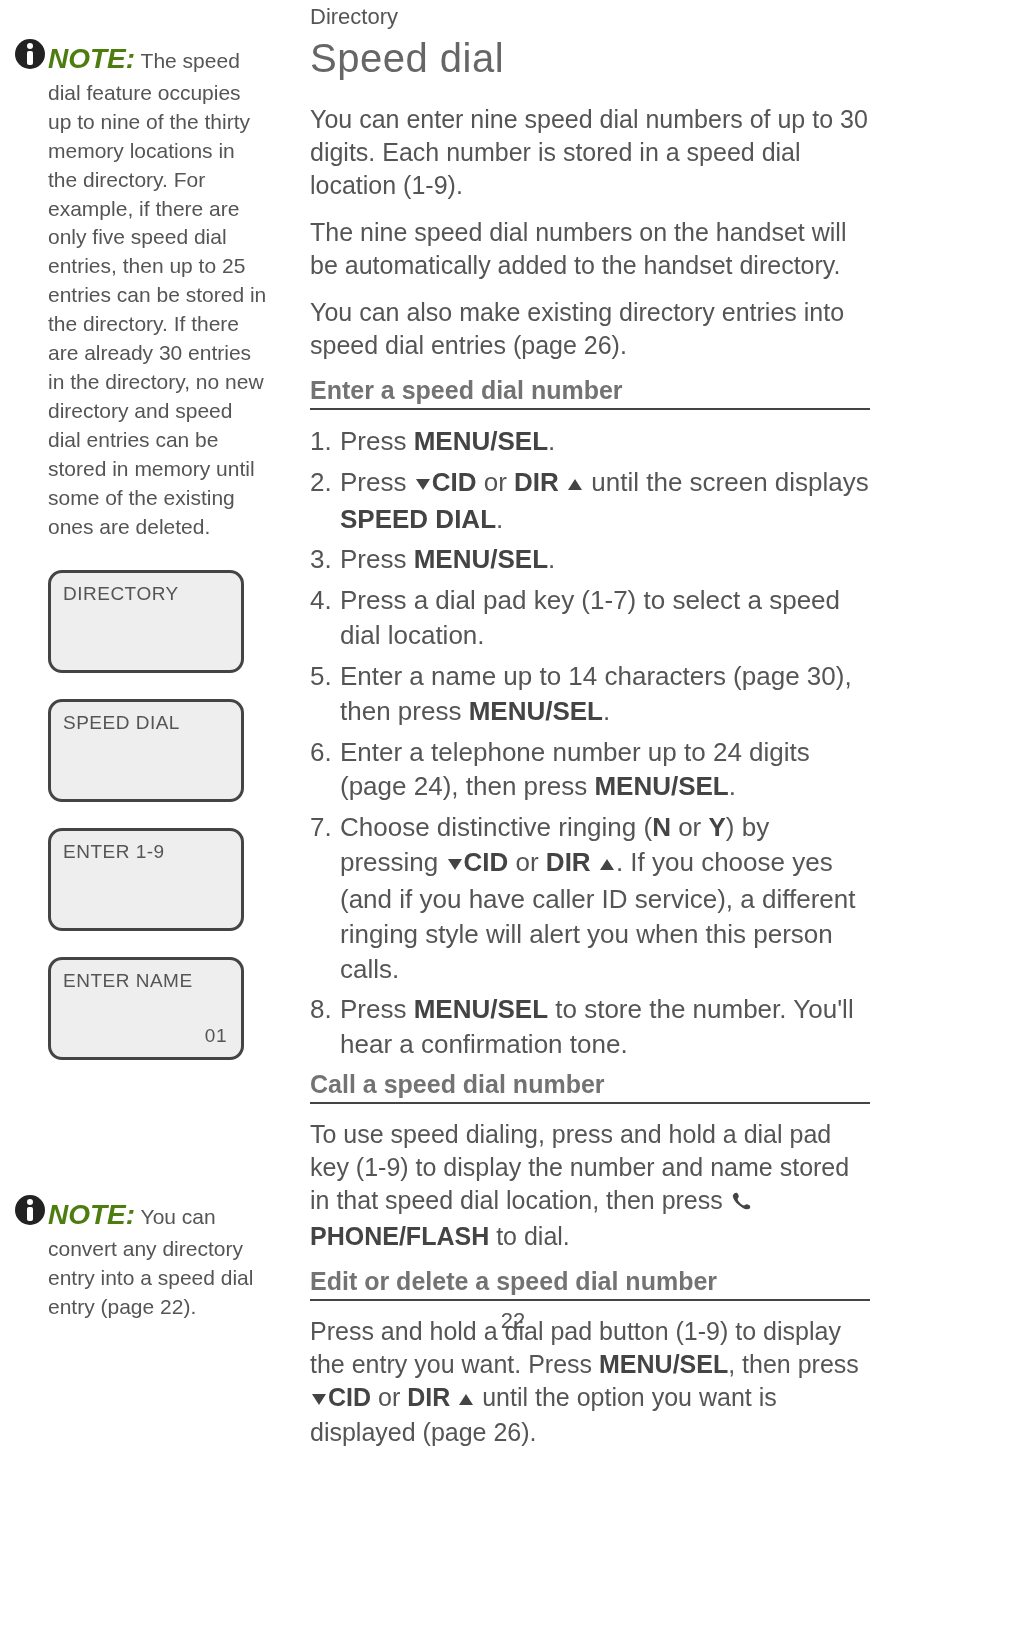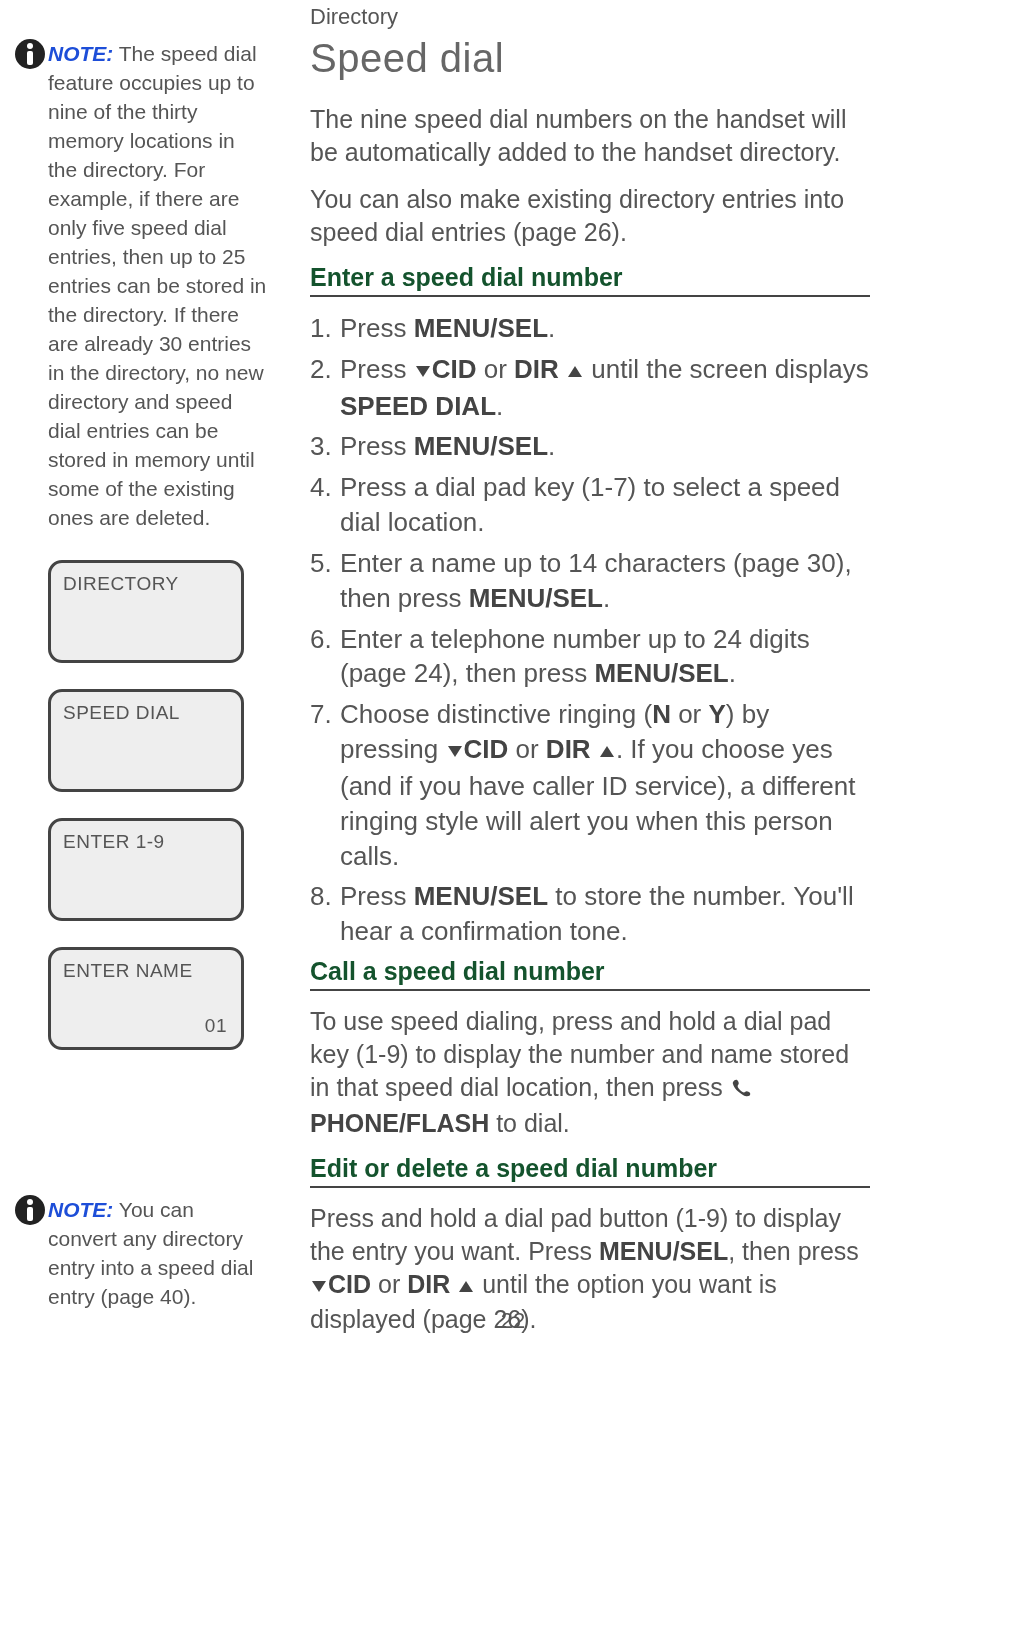--- a/index.html
+++ b/index.html
@@ -6,31 +6,31 @@
   html, body { width: 1014px; height: 1649px; background: #fff; font-family: "Trebuchet MS", "Lucida Sans", Verdana, Arial, sans-serif; color: #555; }
   .page { position: relative; width: 1014px; height: 1384px; }
 
   .header-label { position: absolute; left: 310px; top: 4px; font-size: 22px; color: #555; }
 
   .left-col { position: absolute; left: 14px; top: 40px; width: 254px; }
   .right-col { position: absolute; left: 310px; top: 36px; width: 560px; }
 
   .info-block { position: relative; margin-bottom: 28px; padding-left: 34px; }
   .info-icon { position: absolute; left: -4px; top: -6px; width: 40px; height: 40px; }
-  .note-label { font-weight: bold; font-style: italic; color: #1d4ed8; font-size: 21px; }
+  .note-label { font-weight: bold; font-style: italic; color: #4d7c0f; font-size: 28px; }
   .note-text { font-size: 21px; line-height: 1.38; color: #555; }
   .note-text-inline { display: inline; }
 
   .screen-box { width: 196px; height: 103px; margin: 0 0 26px 34px; border: 3px solid #444; border-radius: 14px; background: #eeeeee; padding: 10px 12px; font-size: 19px; color: #555; letter-spacing: 0.5px; position: relative; }
   .screen-box .line2 { position: absolute; right: 14px; bottom: 10px; font-size: 19px; }
 
   h1.main-title { font-size: 40px; font-weight: 300; color: #666; letter-spacing: 0.5px; margin-bottom: 22px; }
   .body-p { font-size: 25px; line-height: 1.32; color: #555; margin-bottom: 14px; }
 
-  .section-h { font-size: 25px; font-weight: bold; color: #14532d; border-bottom: 2px solid #444; padding-bottom: 3px; margin-top: 8px; margin-bottom: 14px; }
+  .section-h { font-size: 25px; font-weight: bold; color: #737373; border-bottom: 2px solid #444; padding-bottom: 3px; margin-top: 8px; margin-bottom: 14px; }
 
   ol { list-style: none; counter-reset: item; }
   ol > li { counter-increment: item; font-size: 26px; line-height: 1.34; color: #555; padding-left: 30px; position: relative; margin-bottom: 6px; }
   ol > li::before { content: counter(item) "."; position: absolute; left: 0; top: 0; }
 
   .b { font-weight: bold; color: #444; }
   .sc { font-variant: small-caps; }
   .ul { }
 
   .tri-down, .tri-up { display: inline-block; vertical-align: -2px; }
@@ -84,28 +84,29 @@
   <div class="info-block second">
     <span class="info-icon">
       <svg viewBox="0 0 40 40">
           <circle cx="20" cy="20" r="15" fill="#222"></circle>
           <circle cx="20" cy="12" r="3" fill="#fff"></circle>
           <rect x="17" y="17" width="6" height="14" rx="2" fill="#fff"></rect>
         </svg>
     </span>
     <span class="note-text">
       <span class="note-label">NOTE:</span>
-      <span class="note-text-inline">You can convert any directory entry into a speed dial entry (page 40).</span>
+      <span class="note-text-inline">You can convert any directory entry into a speed dial entry (page 22).</span>
     </span>
   </div>
 
   <div class="right-col">
 
     <h1 class="main-title">Speed dial</h1>
 
+    <p class="body-p">You can enter nine speed dial numbers of up to 30 digits. Each number is stored in a speed dial location (1-9).</p>
     <p class="body-p">The nine speed dial numbers on the handset will be automatically added to the handset directory.</p>
     <p class="body-p">You can also make existing directory entries into speed dial entries (page 26).</p>
 
     <h2 class="section-h">Enter a speed dial number</h2>
 
     <ol>
       <li>
         <span>Press </span><span class="b">MENU/</span><span class="b sc">SEL</span><span>.</span>
       </li>
       <li>

